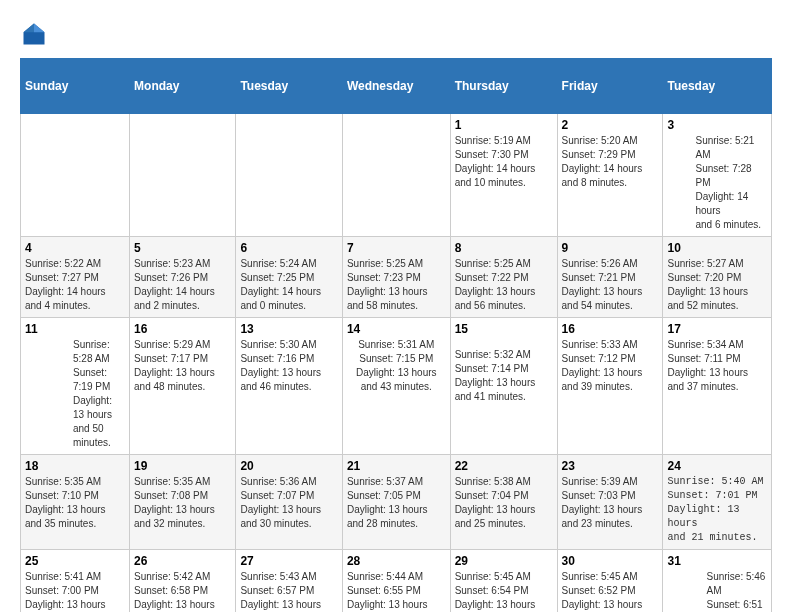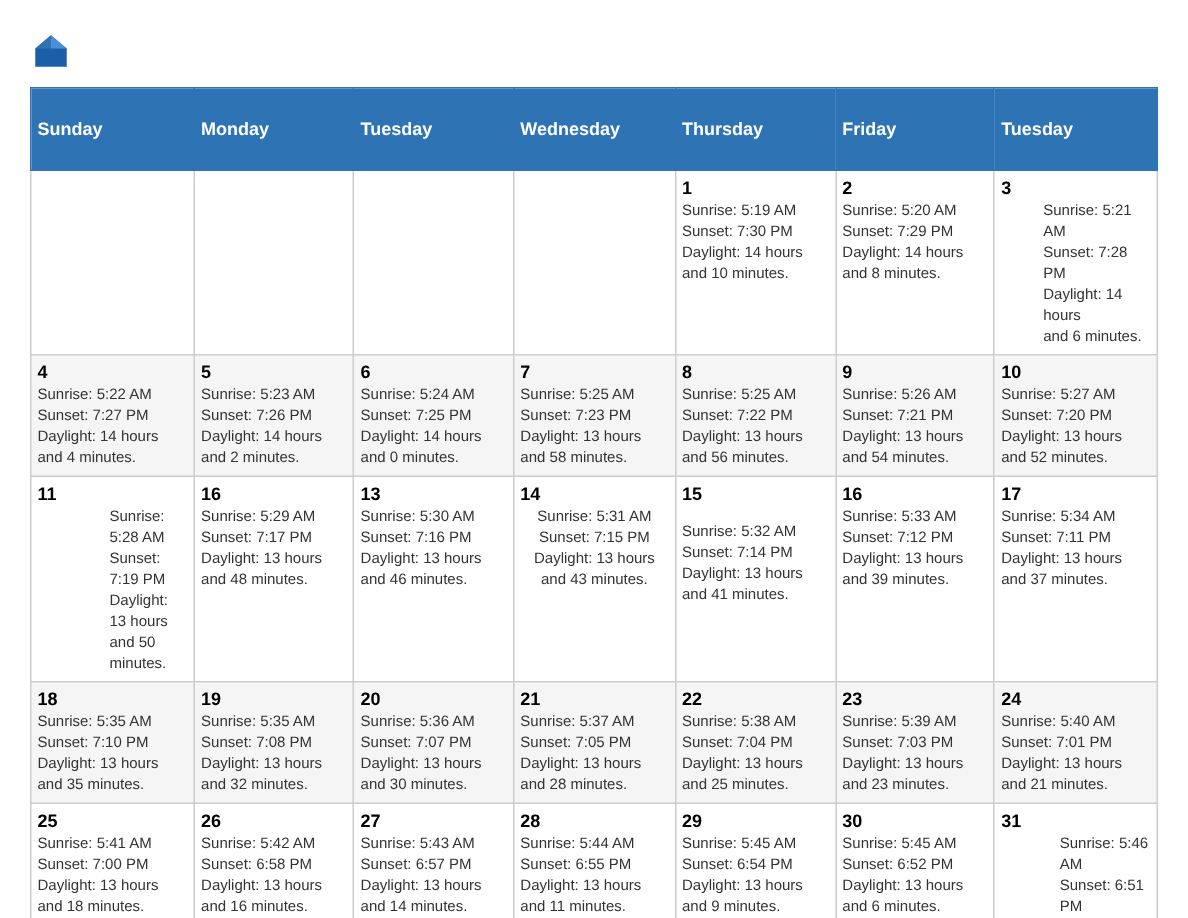--- a/index.html
+++ b/index.html
@@ -281,21 +281,21 @@
         </td>
         <td>
           <span class="day-num">23</span>
           <div class="day-info" style="white-space: pre-line;">Sunrise: 5:39 AM
 Sunset: 7:03 PM
 Daylight: 13 hours
 and 23 minutes.</div>
         </td>
         <td>
           <span class="day-num">24</span>
-          <div class="day-info" style="white-space: pre-line;">Sunrise: 5:40 AM
+          <div class="day-info" style="white-space: pre-line; font-family: Liberation Mono, monospace;">Sunrise: 5:40 AM
 Sunset: 7:01 PM
 Daylight: 13 hours
 and 21 minutes.</div>
         </td>
       </tr>
       <tr>
         <td>
           <span class="day-num">25</span>
           <div class="day-info" style="white-space: pre-line;">Sunrise: 5:41 AM
 Sunset: 7:00 PM

